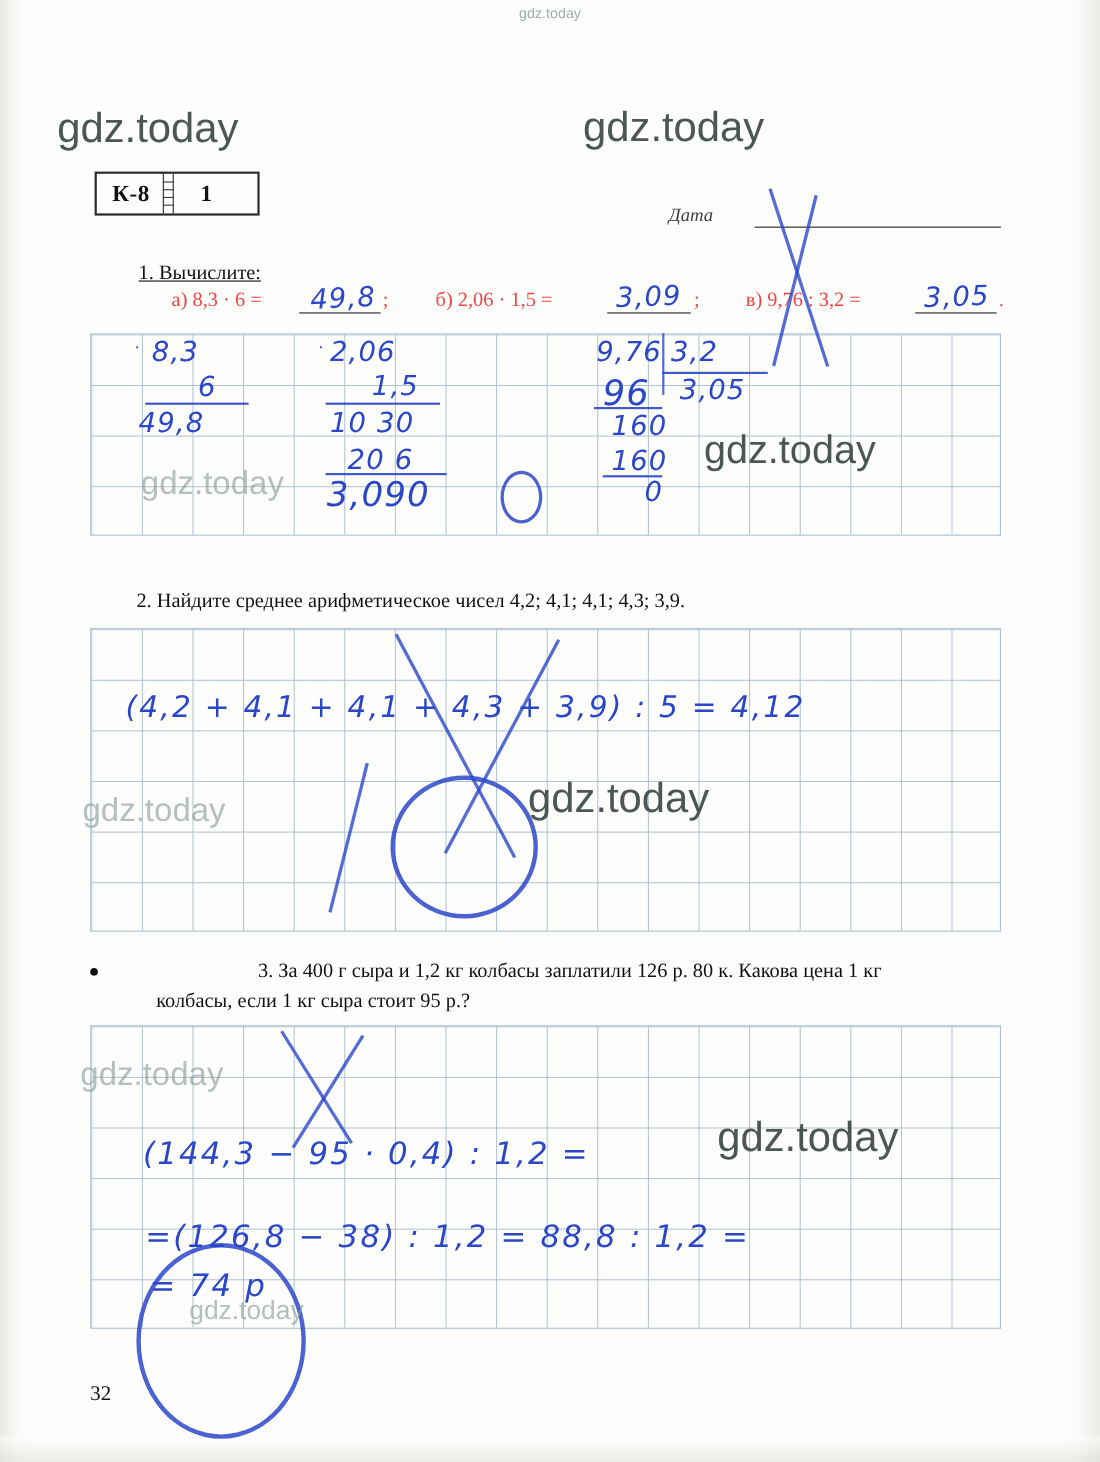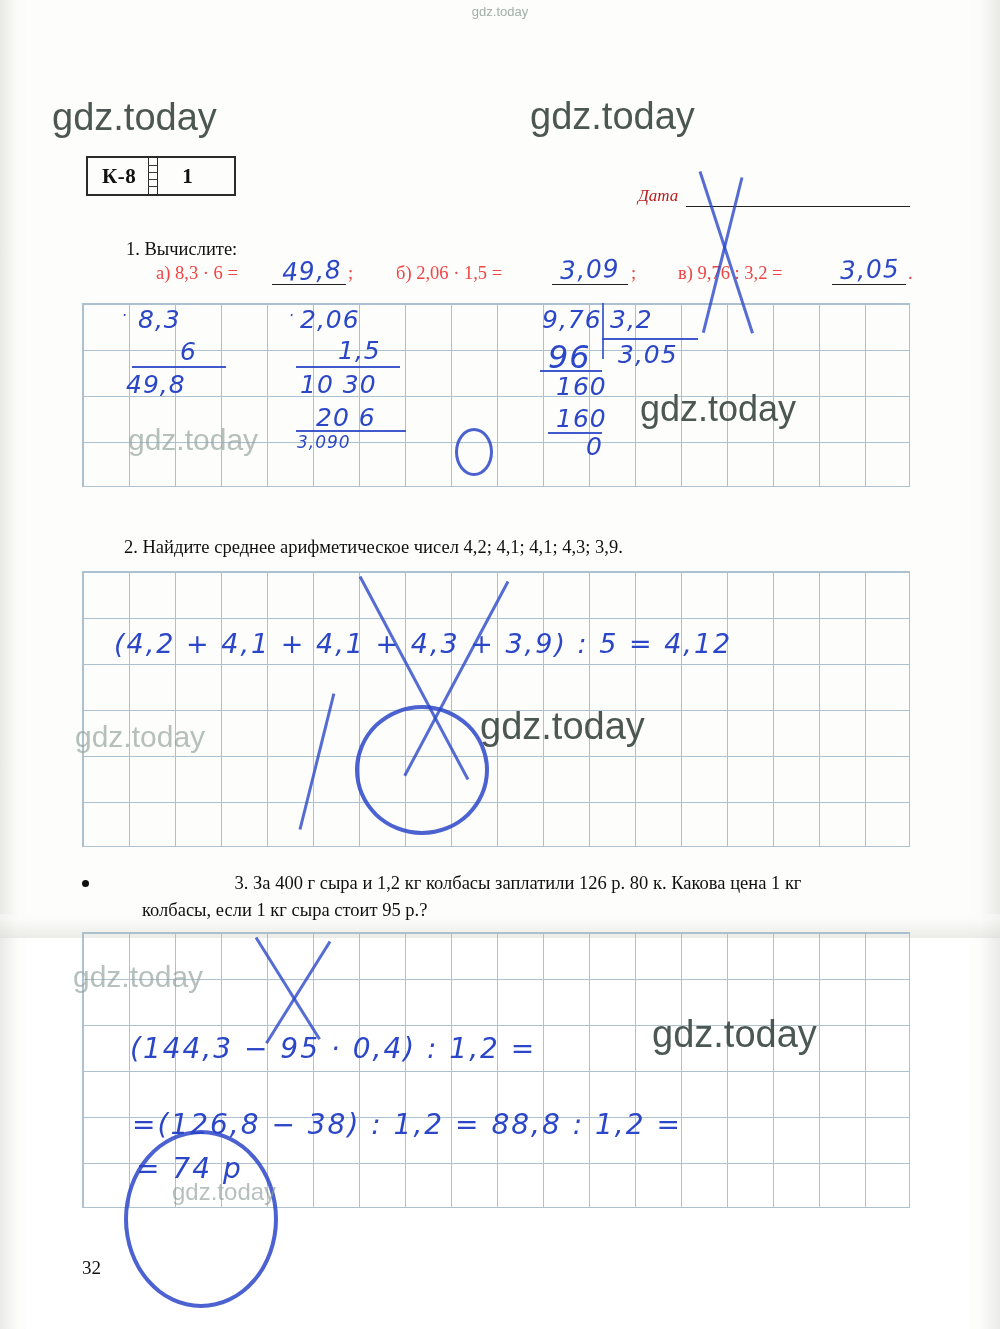--- a/index.html
+++ b/index.html
@@ -10,21 +10,21 @@
   body {
     width: 1000px;
     height: 1329px;
     position: relative;
     font-family: "Liberation Serif", serif;
     overflow: hidden;
   }
   .page {
     position: absolute;
     left: 0; top: 0;
-    width: 1000px; height: 938px;
+    width: 1000px; height: 1329px;
     background: #fdfdfb;
   }
   
   .scan-edge-left {
     position: absolute; left: 0; top: 0; width: 26px; height: 1329px;
     background: linear-gradient(to right, #d8d8d4, #fbfbf9 70%);
     opacity: .55;
   }
   .scan-edge-right {
     position: absolute; right: 0; top: 0; width: 30px; height: 1329px;
@@ -94,24 +94,24 @@
     font-family: "Liberation Serif", serif;
     font-weight: bold;
     font-size: 21px;
     color: #111;
     padding-left: 22px;
   }
 
   
   .date-label {
     position: absolute;
-    left: 638px; top: 186px;
+    left: 608px; top: 186px;
     font-style: italic;
     font-size: 17px;
-    color: #b91c1c;
+    color: #404040;
   }
   .date-rule {
     position: absolute;
     left: 686px; top: 206px;
     width: 224px; height: 1px;
     background: #222;
   }
 
   
   .task {
@@ -217,21 +217,21 @@
       <span class="rung" style="top:14px"></span>
       <span class="rung" style="top:21px"></span>
       <span class="rung" style="top:28px"></span>
     </span>
     <span class="variant">1</span>
   </div>
 
   <div class="date-label">Дата</div>
   <div class="date-rule"></div>
 
-  <div class="task" style="left:126px; top:236px;">
+  <div class="task" style="left:126px; top:236px;text-decoration:underline;">
     <span>1.</span>
     <span>Вычислите:</span>
   </div>
 
   <div class="task-sub" style="left:156px; top:263px;">
     <span>а)</span>
     <span>8,3 · 6 =</span>
   </div>
   <div class="blank" style="left:272px; top:284px; width:74px;"></div>
   <div class="task-sub" style="left:348px; top:263px;">;</div>
@@ -262,21 +262,21 @@
   <div class="hw-line" style="left:132px; top:366px; width:94px;"></div>
   <div class="hw ital" style="left:126px; top:370px; font-size:25px;">49,8</div>
 
   <div class="hw ital" style="left:289px; top:307px; font-size:15px;">·</div>
   <div class="hw ital" style="left:300px; top:305px; font-size:25px;">2,06</div>
   <div class="hw ital" style="left:338px; top:336px; font-size:25px;">1,5</div>
   <div class="hw-line" style="left:296px; top:366px; width:104px;"></div>
   <div class="hw ital" style="left:300px; top:370px; font-size:25px;">10 30</div>
   <div class="hw ital" style="left:316px; top:403px; font-size:25px;">20 6</div>
   <div class="hw-line" style="left:296px; top:430px; width:110px;"></div>
-  <div class="hw ital" style="left:297px; top:432px; font-size:17px;text-align:right;">3,090</div>
+  <div class="hw ital" style="left:297px; top:432px; font-size:31px;text-align:right;">3,090</div>
 
   <div class="hw ital" style="left:542px; top:305px; font-size:25px;">9,76</div>
   <div class="hw ital" style="left:610px; top:305px; font-size:25px;">3,2</div>
   <div class="hw-stroke" style="left:602px; top:303px; width:2px; height:56px;"></div>
   <div class="hw-line" style="left:602px; top:338px; width:96px;"></div>
   <div class="hw ital" style="left:548px; top:338px; font-size:32px;">96</div>
   <div class="hw ital" style="left:618px; top:340px; font-size:25px;">3,05</div>
   <div class="hw-line" style="left:540px; top:370px; width:62px;"></div>
   <div class="hw ital" style="left:556px; top:372px; font-size:25px;">160</div>
   <div class="hw ital" style="left:556px; top:404px; font-size:25px;">160</div>

